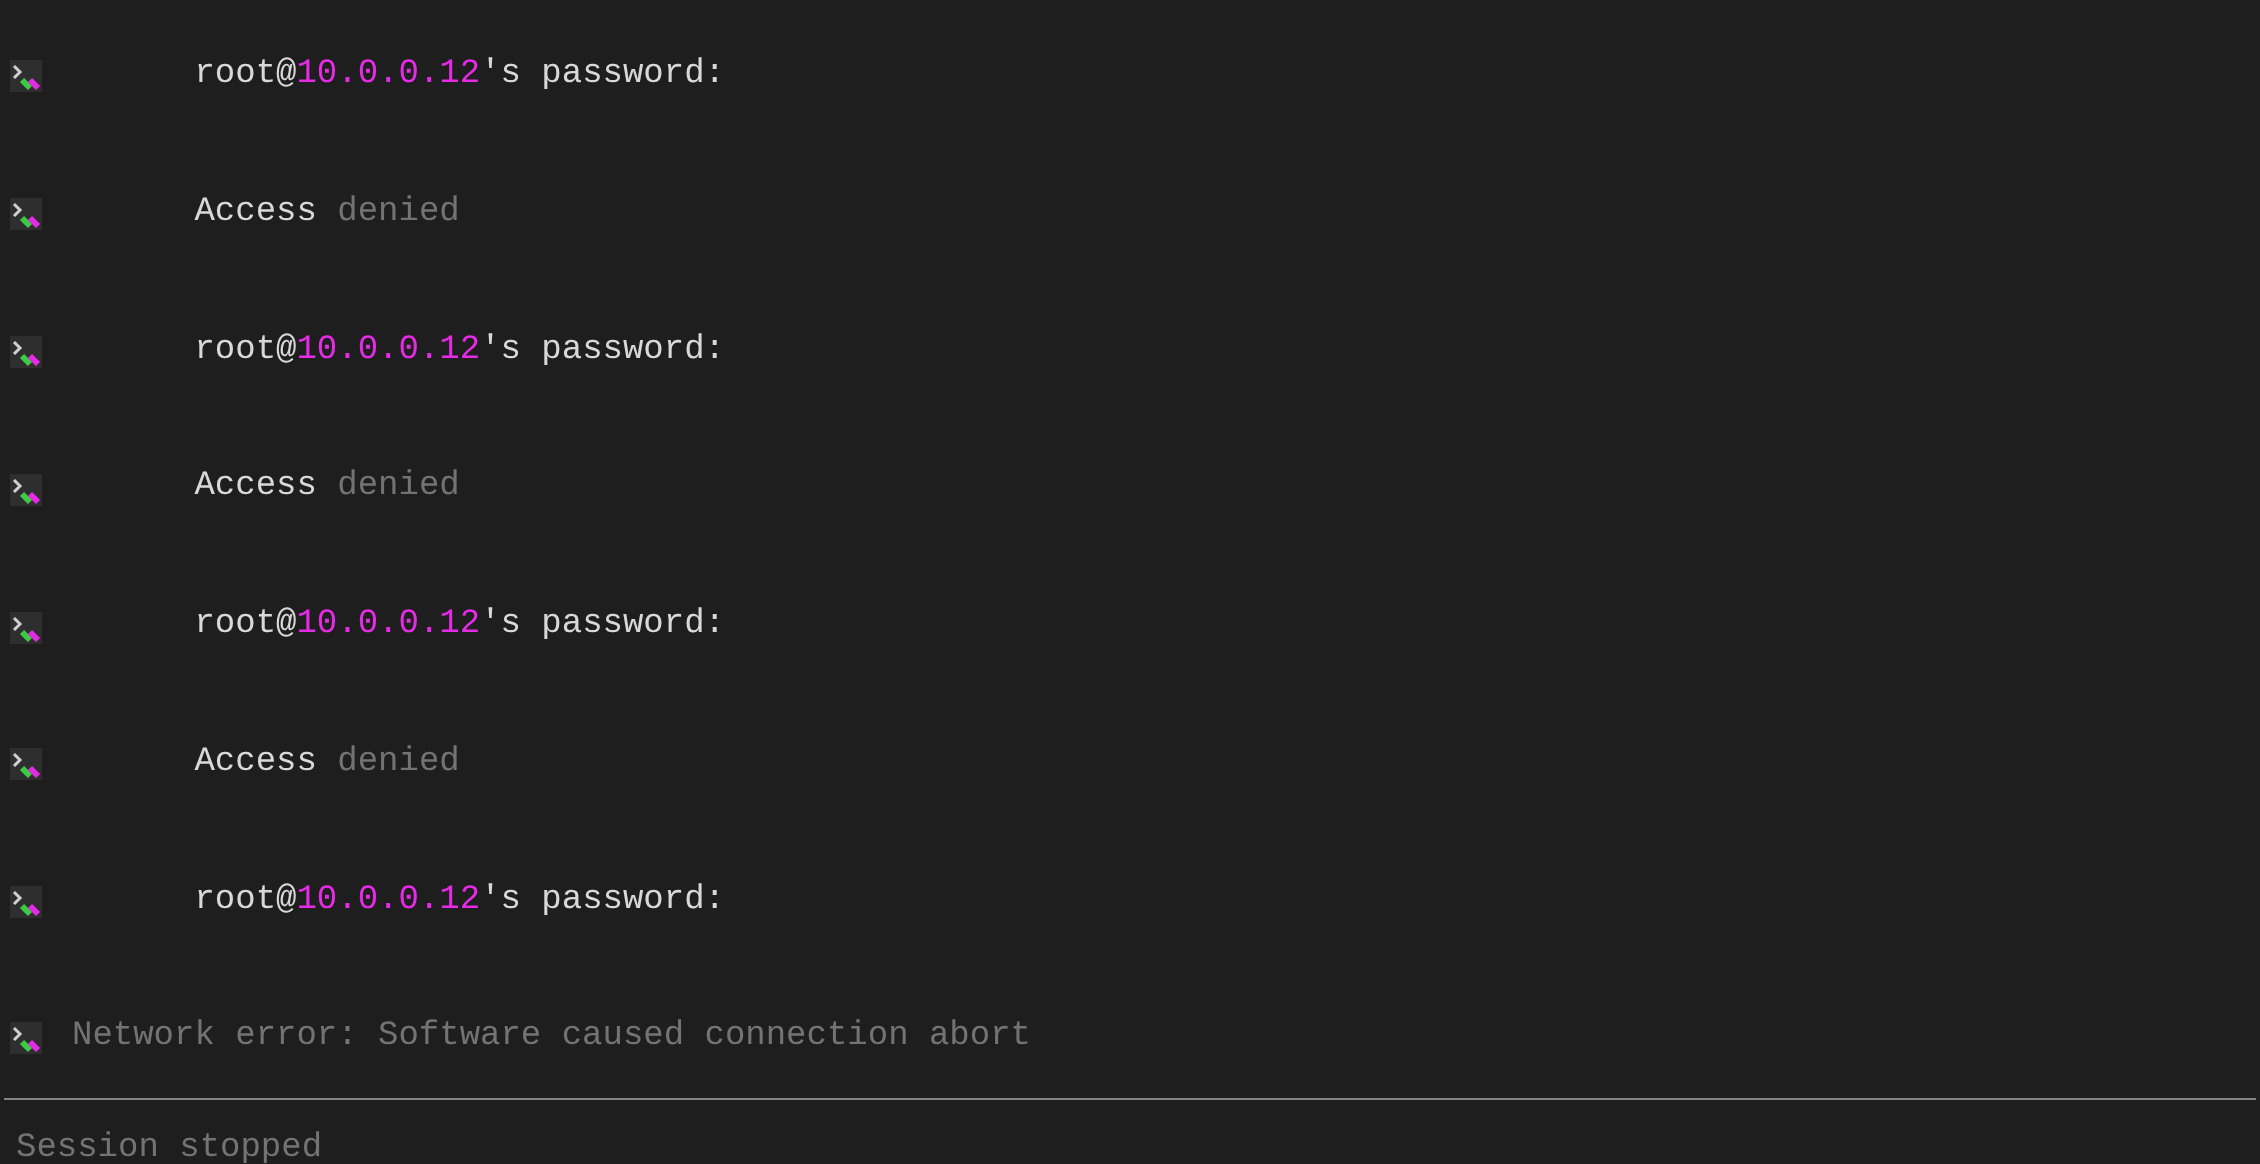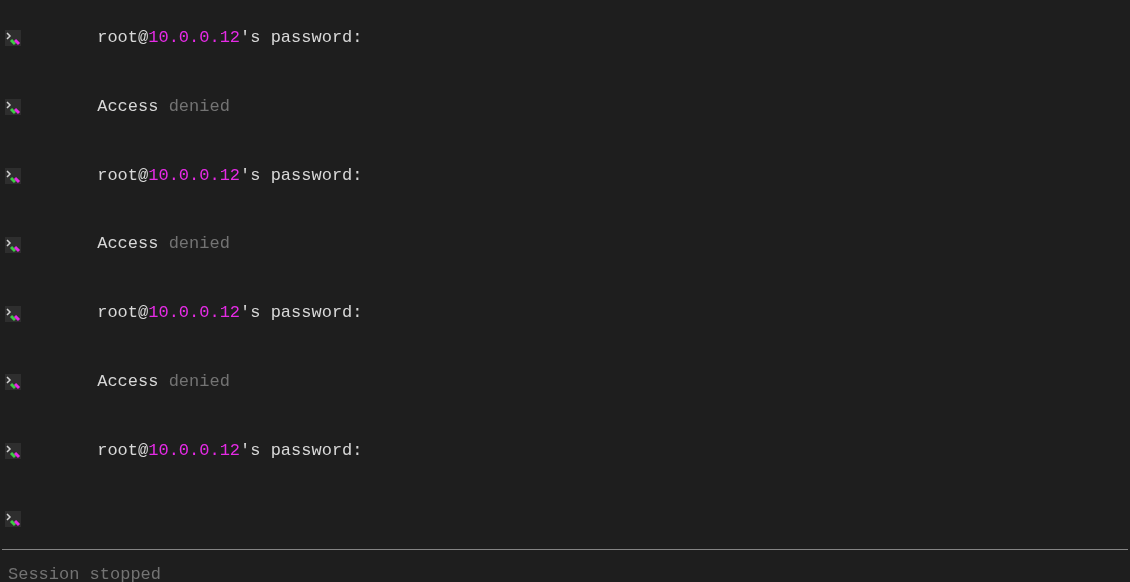--- a/index.html
+++ b/index.html
@@ -154,20 +154,21 @@
 
   <div class="line">
     <span class="gutter">
       <svg class="icon" viewBox="0 0 16 16">
         <rect x="0" y="0" width="16" height="16" fill="#2e2e2e"></rect>
         <path d="M2 3 L5 6 L2 9" stroke="#d0d0d0" stroke-width="1.5" fill="none"></path>
         <path d="M6 10 L10 14" stroke="#3dcb45" stroke-width="3"></path>
         <path d="M10 10 L14 14" stroke="#e62be6" stroke-width="3"></path>
       </svg>
     </span>
+    <span class="c-red">Network error: Software caused connection abort</span>
   </div>
 
   <hr class="divider">
 
   <div class="session-block">
     <div class="line">
       <span class="c-red">Session stopped</span>
     </div>
 
   </div>

